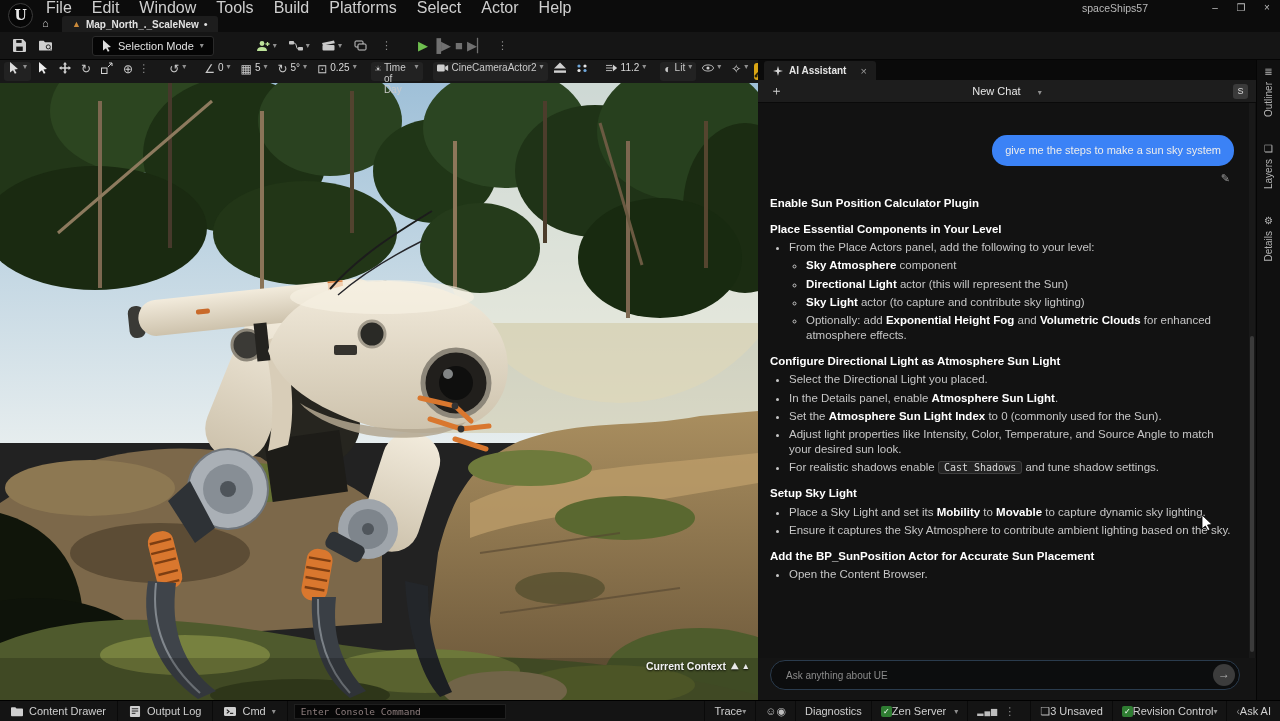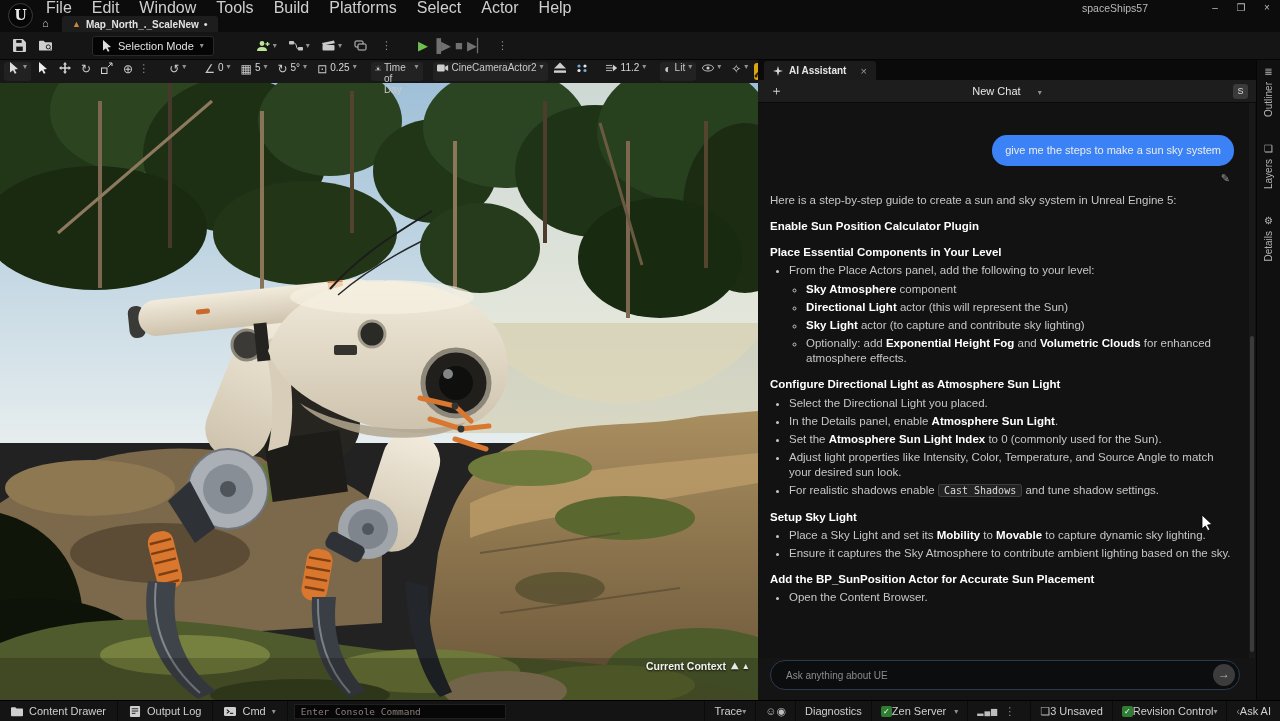--- a/index.html
+++ b/index.html
@@ -529,21 +529,20 @@
     </div>
 
     <div id="ai-chat">
       <div class="bubble-row">
         <div id="user-bubble">give me the steps to make a sun sky system</div>
       </div>
       <div class="pencil-row">
           <span>✎</span>
         </div>
       <div id="ai-body">
-        <p class="intro">Here is a step-by-step guide to create a sun and sky system in Unreal Engine 5:</p>
         <div id="sections">
             <div>
               <h4>Enable Sun Position Calculator Plugin</h4>
             </div>
             <div>
               <h4>Place Essential Components in Your Level</h4>
               <ul>
                 <li>From the Place Actors panel, add the following to your level:<ul>
                     <li><b>Sky Atmosphere</b> component</li>
                     <li><b>Directional Light</b> actor (this will represent the Sun)</li>

